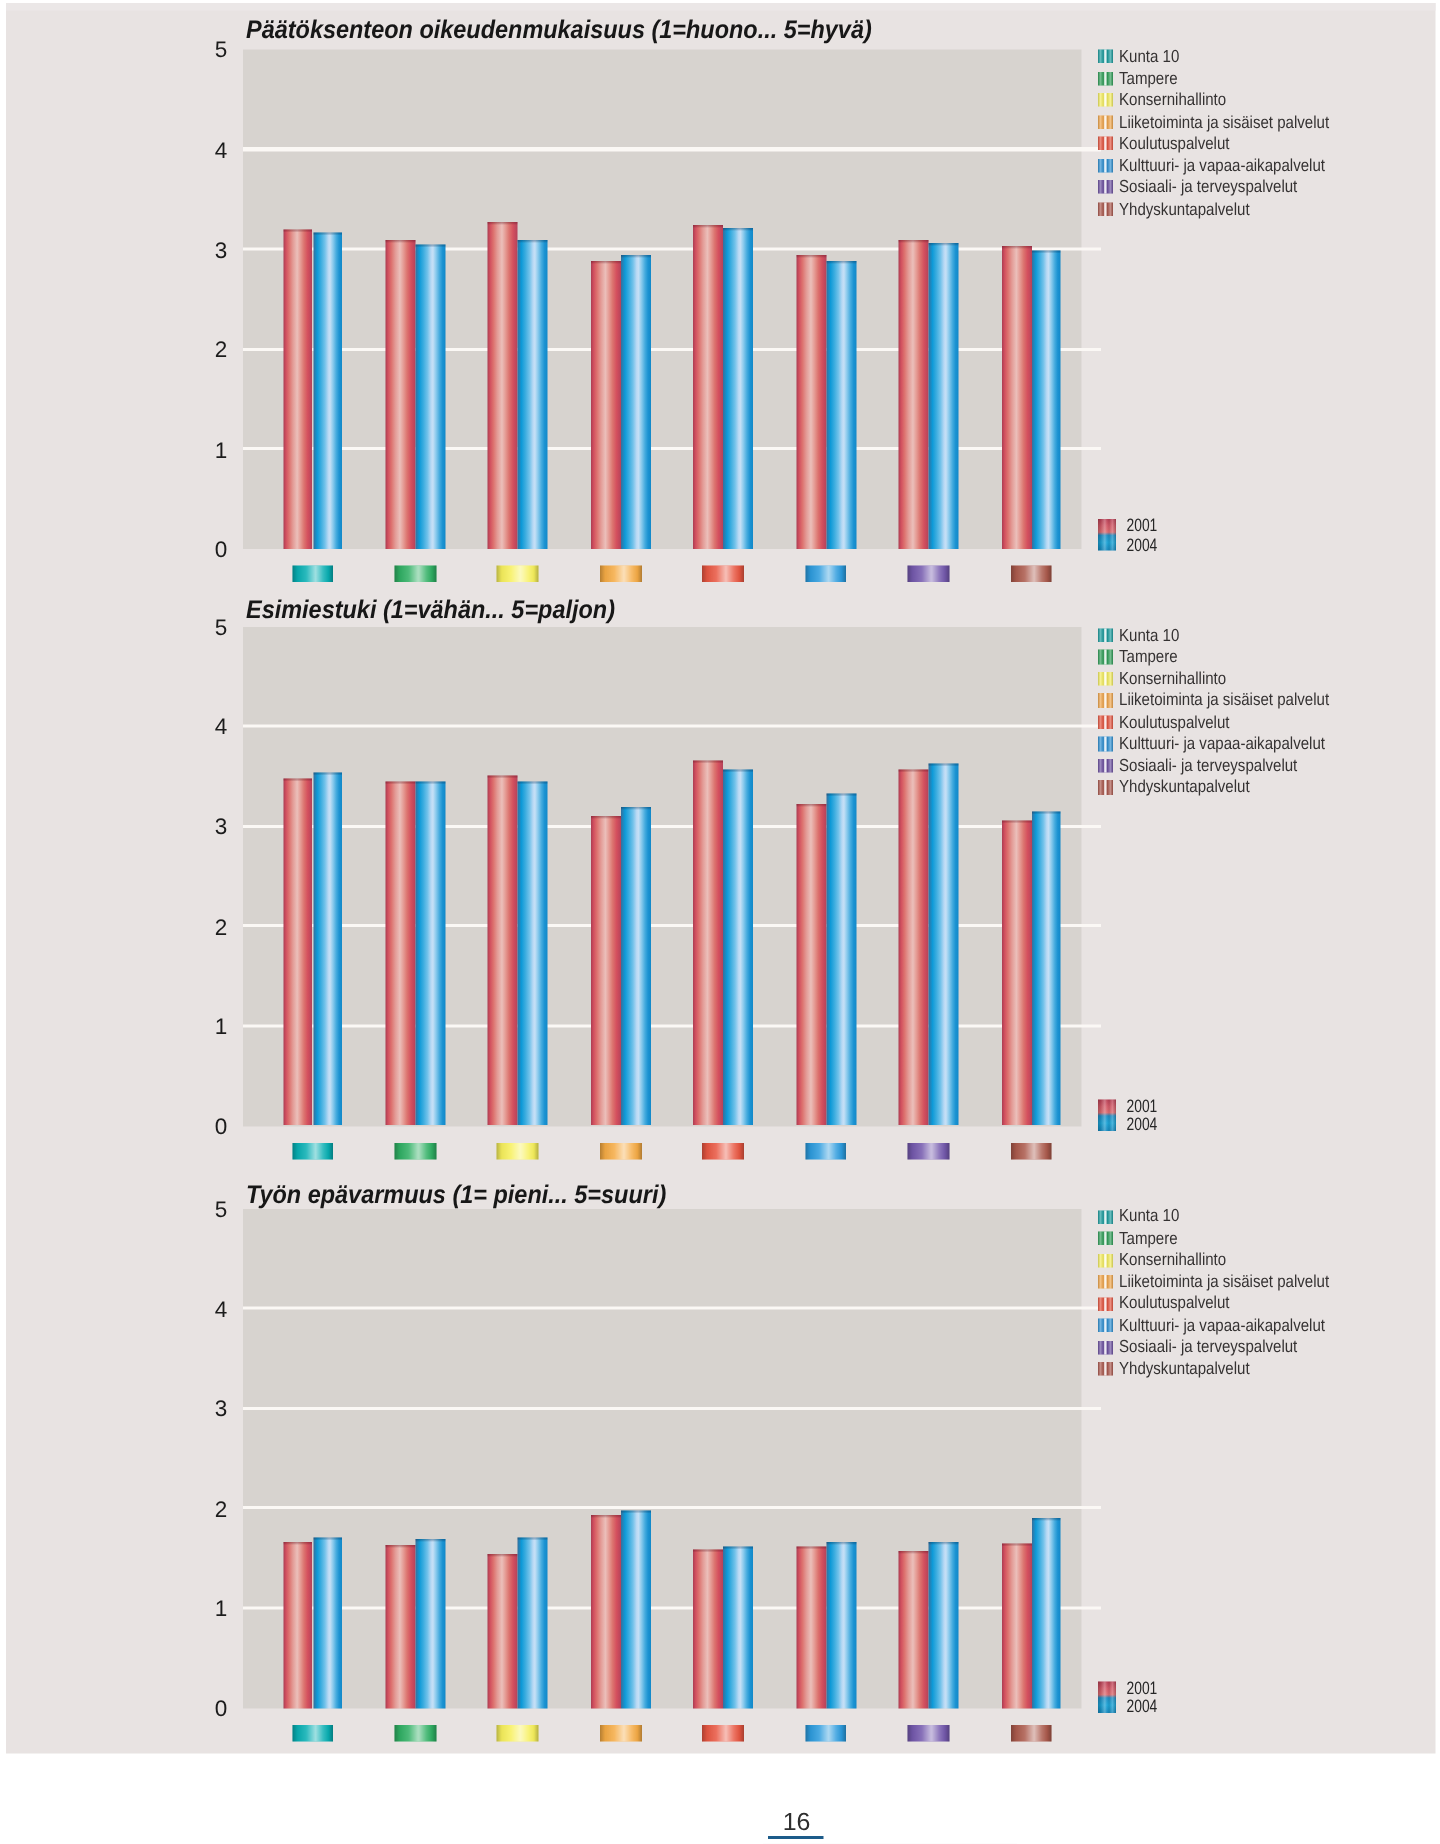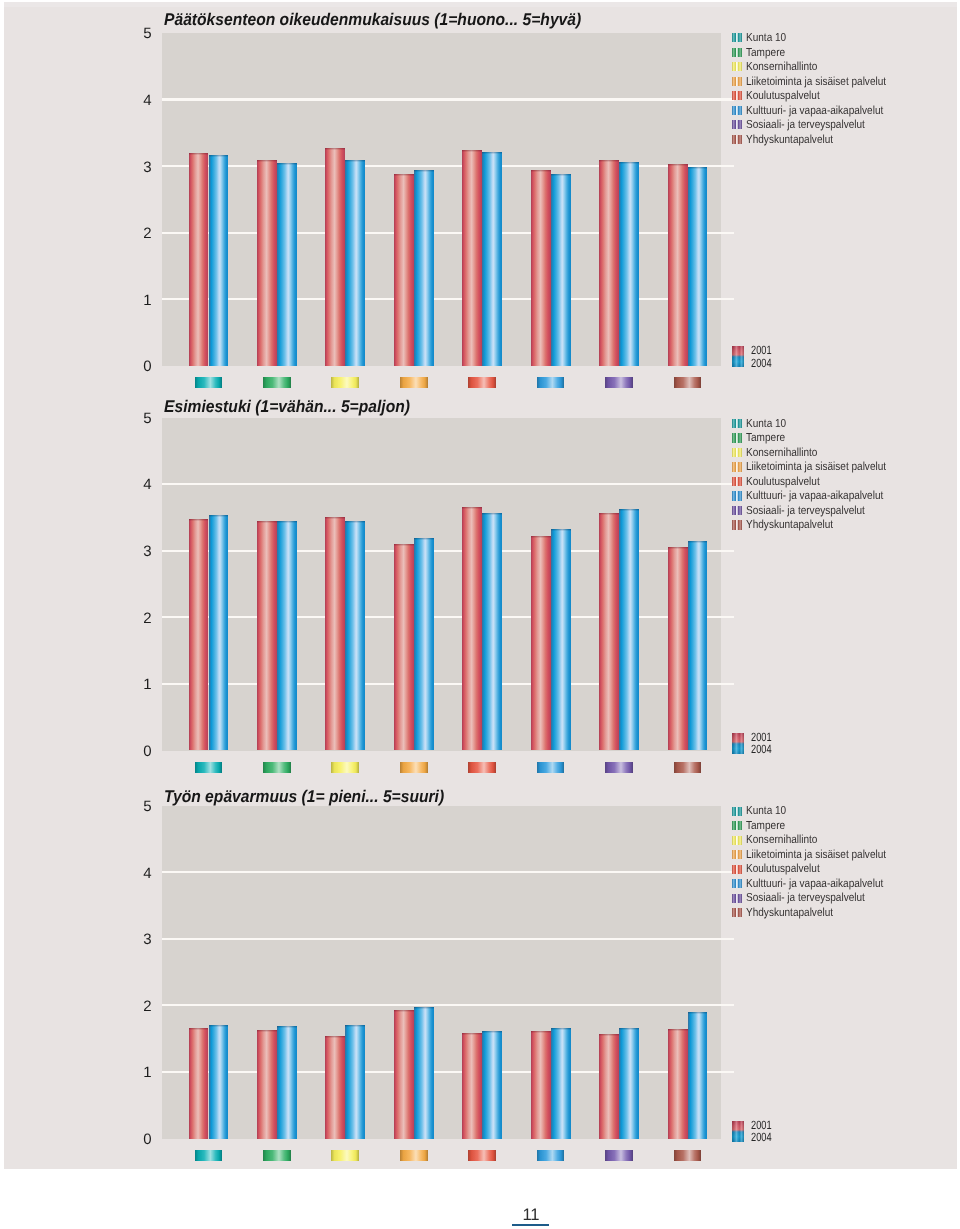--- a/index.html
+++ b/index.html
@@ -370,15 +370,15 @@
           <span class="lsw" style="--c: #a9564b;"></span>
           <span class="ltext">Yhdyskuntapalvelut</span>
         </div>
     </div>
     <div class="ylegend" style="left:732px;top:1118.5px;">
       <span class="ysw" style="top:2.3px;"></span>
       <span class="ytext" style="top:0.0px;">2001</span>
       <span class="ytext" style="top:12.9px;">2004</span>
     </div>
   </div>
-  <div id="pagenum" style="left:511px;top:1207.1px;">11</div>
+  <div id="pagenum" style="left:511px;top:1207.1px;">16</div>
   <div id="pageline" style="left:512px;top:1223.7px;width:37px;"></div>
 </div>
 
 </body></html>

